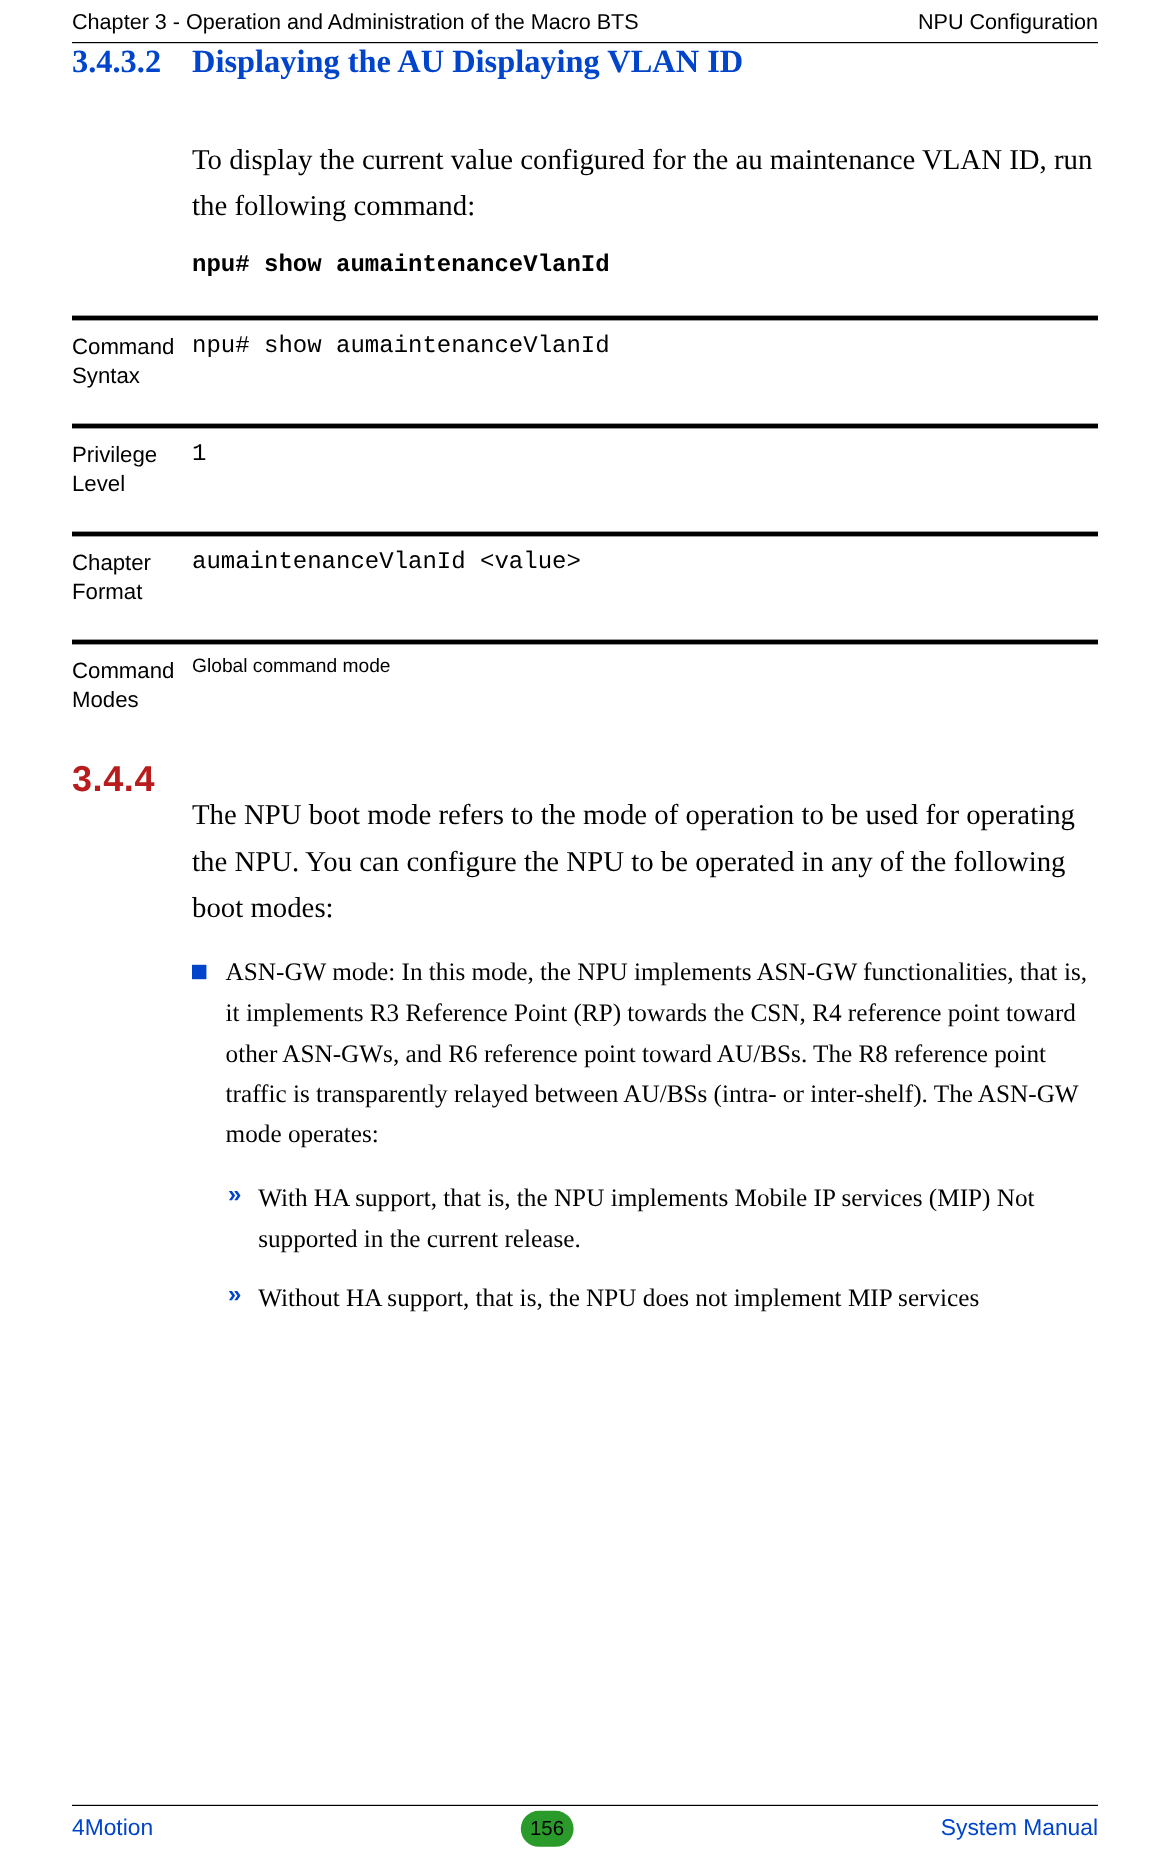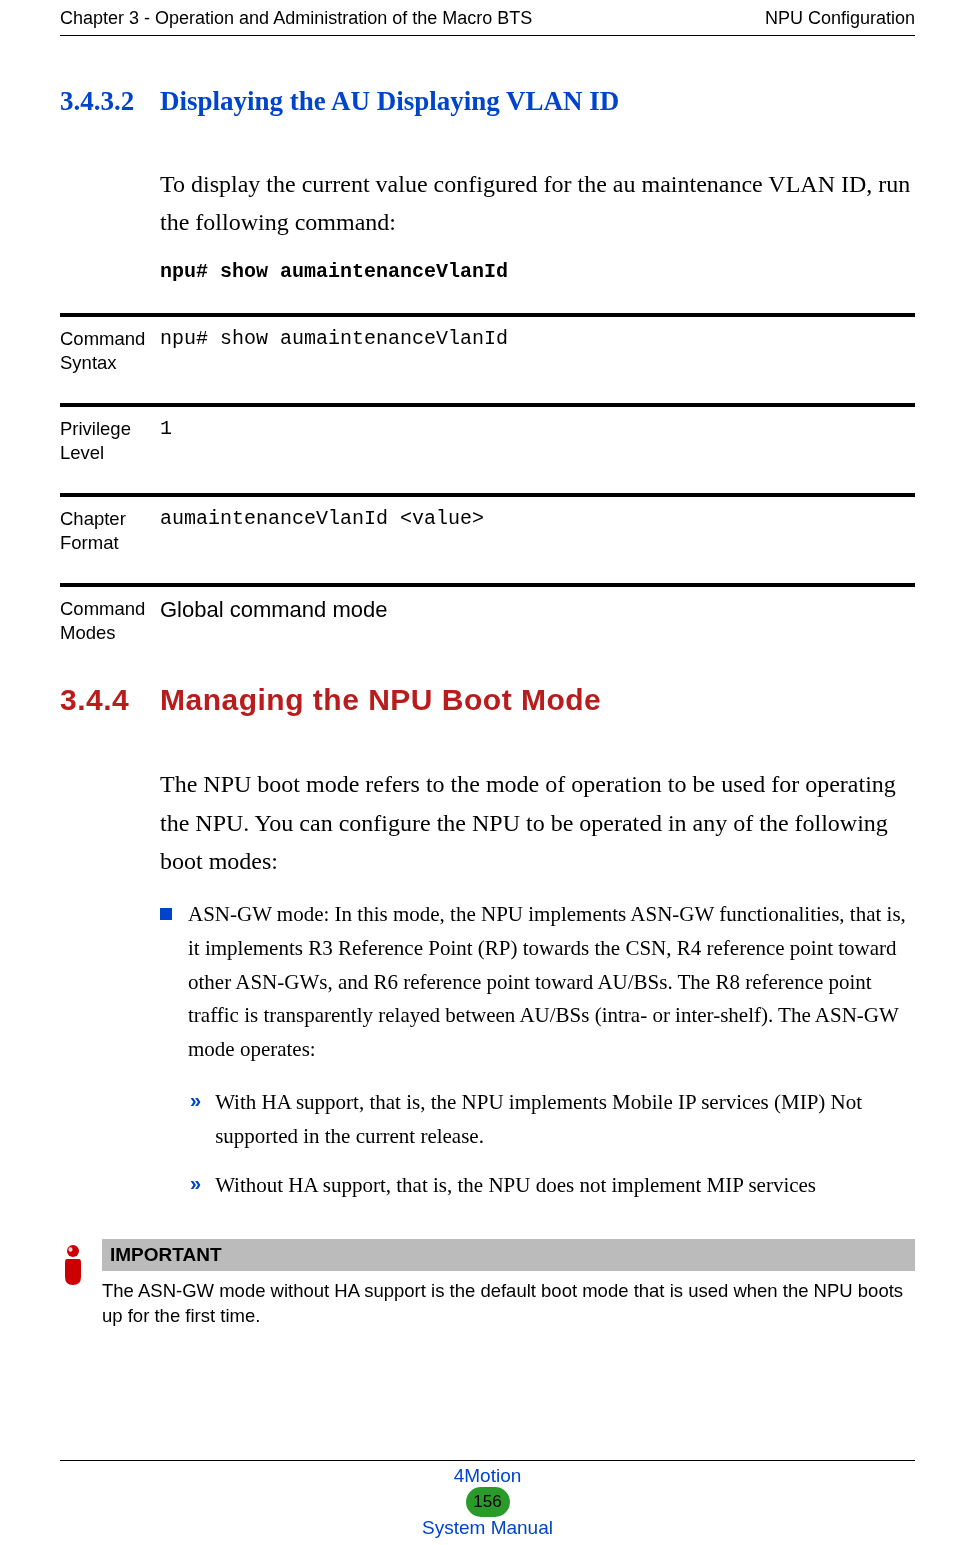--- a/index.html
+++ b/index.html
@@ -19,21 +19,20 @@
     box-sizing: border-box;
     position: relative;
   }
   .top-header {
     display: flex;
     justify-content: space-between;
     font-size: 18px;
     padding-top: 8px;
     padding-bottom: 6px;
     border-bottom: 1.5px solid #000;
-    margin-bottom: 50px;
   }
   .row {
     display: flex;
     align-items: flex-start;
   }
   .sec-num {
     width: 100px;
     flex-shrink: 0;
   }
   .sec-body {
@@ -79,21 +78,21 @@
   }
   .param-label {
     width: 100px;
     flex-shrink: 0;
     font-family: Arial, Helvetica, sans-serif;
     font-size: 18.5px;
     line-height: 1.3;
   }
   .param-value {
     flex: 1;
-    font-size: 22px;
+    font-size: 16px;
     padding-top: 0px;
   }
   .param-value.mono-plain { font-size: 20px; }
   .bullet-list {
     margin-left: 0px;
   }
   .bullet-item {
     display: flex;
     margin-bottom: 20px;
   }
@@ -157,21 +156,20 @@
     left: 60px;
     right: 60px;
     bottom: 6px;
   }
   .footer-line {
     border-top: 1.5px solid #000;
     display: flex;
     justify-content: space-between;
     align-items: center;
     padding-top: 4px;
-    flex-direction: column;
   }
   .footer-left, .footer-right {
     color: #0044cc;
     font-size: 19px;
   }
   .page-num {
     background: #2a9b2a;
     color: #000000;
     width: 44px;
     height: 30px;
@@ -217,54 +215,40 @@
     </div>
     <div class="param-block" style="padding-bottom:18px;">
       <div class="param-label">Command Modes</div>
       <div class="param-value" style="font-family:Arial,Helvetica,sans-serif;">Global command mode</div>
     </div>
   </div>
 
   <div class="row">
     <div class="sec-num h2">3.4.4</div>
     <div class="sec-body">
-      <div class="h2">Managing the NPU Boot Mode</div>
       <div class="body-text">The NPU boot mode refers to the mode of operation to be used for operating the NPU. You can configure the NPU to be operated in any of the following boot modes:</div>
 
       <div class="bullet-list">
         <div class="bullet-item">
           <div class="bullet-sq"></div>
           <div class="bullet-text">ASN-GW mode: In this mode, the NPU implements ASN-GW functionalities, that is, it implements R3 Reference Point (RP) towards the CSN, R4 reference point toward other ASN-GWs, and R6 reference point toward AU/BSs. The R8 reference point traffic is transparently relayed between AU/BSs (intra- or inter-shelf). The ASN-GW mode operates:</div>
         </div>
 
         <div class="sub-bullet">
           <div class="sub-mark">»</div>
           <div class="bullet-text">With HA support, that is, the NPU implements Mobile IP services (MIP) Not supported in the current release.</div>
         </div>
         <div class="sub-bullet">
           <div class="sub-mark">»</div>
           <div class="bullet-text">Without HA support, that is, the NPU does not implement MIP services</div>
         </div>
       </div>
     </div>
   </div>
 
-  <div class="important-box">
-    <div class="important-icon">
-      <svg class="info-i" width="26" height="40" viewBox="0 0 26 40">
-        <ellipse cx="13" cy="6" rx="6" ry="6" fill="#c00"></ellipse>
-        <path d="M7 14 Q5 14 5 18 L5 32 Q5 40 13 40 Q21 40 21 32 L21 18 Q21 14 19 14 Z" fill="#c00"></path>
-        <ellipse cx="10.5" cy="4.5" rx="2" ry="2.2" fill="#fff" opacity="0.85"></ellipse>
-      </svg>
-    </div>
-    <div class="important-content">
-      <div class="important-header">IMPORTANT</div>
-      <div class="important-text">The ASN-GW mode without HA support is the default boot mode that is used when the NPU boots up for the first time.</div>
-    </div>
-  </div>
 
   <div class="footer">
     <div class="footer-line">
       <span class="footer-left">4Motion</span>
       <span class="page-num">156</span>
       <span class="footer-right">System Manual</span>
     </div>
   </div>
 
 </div>

